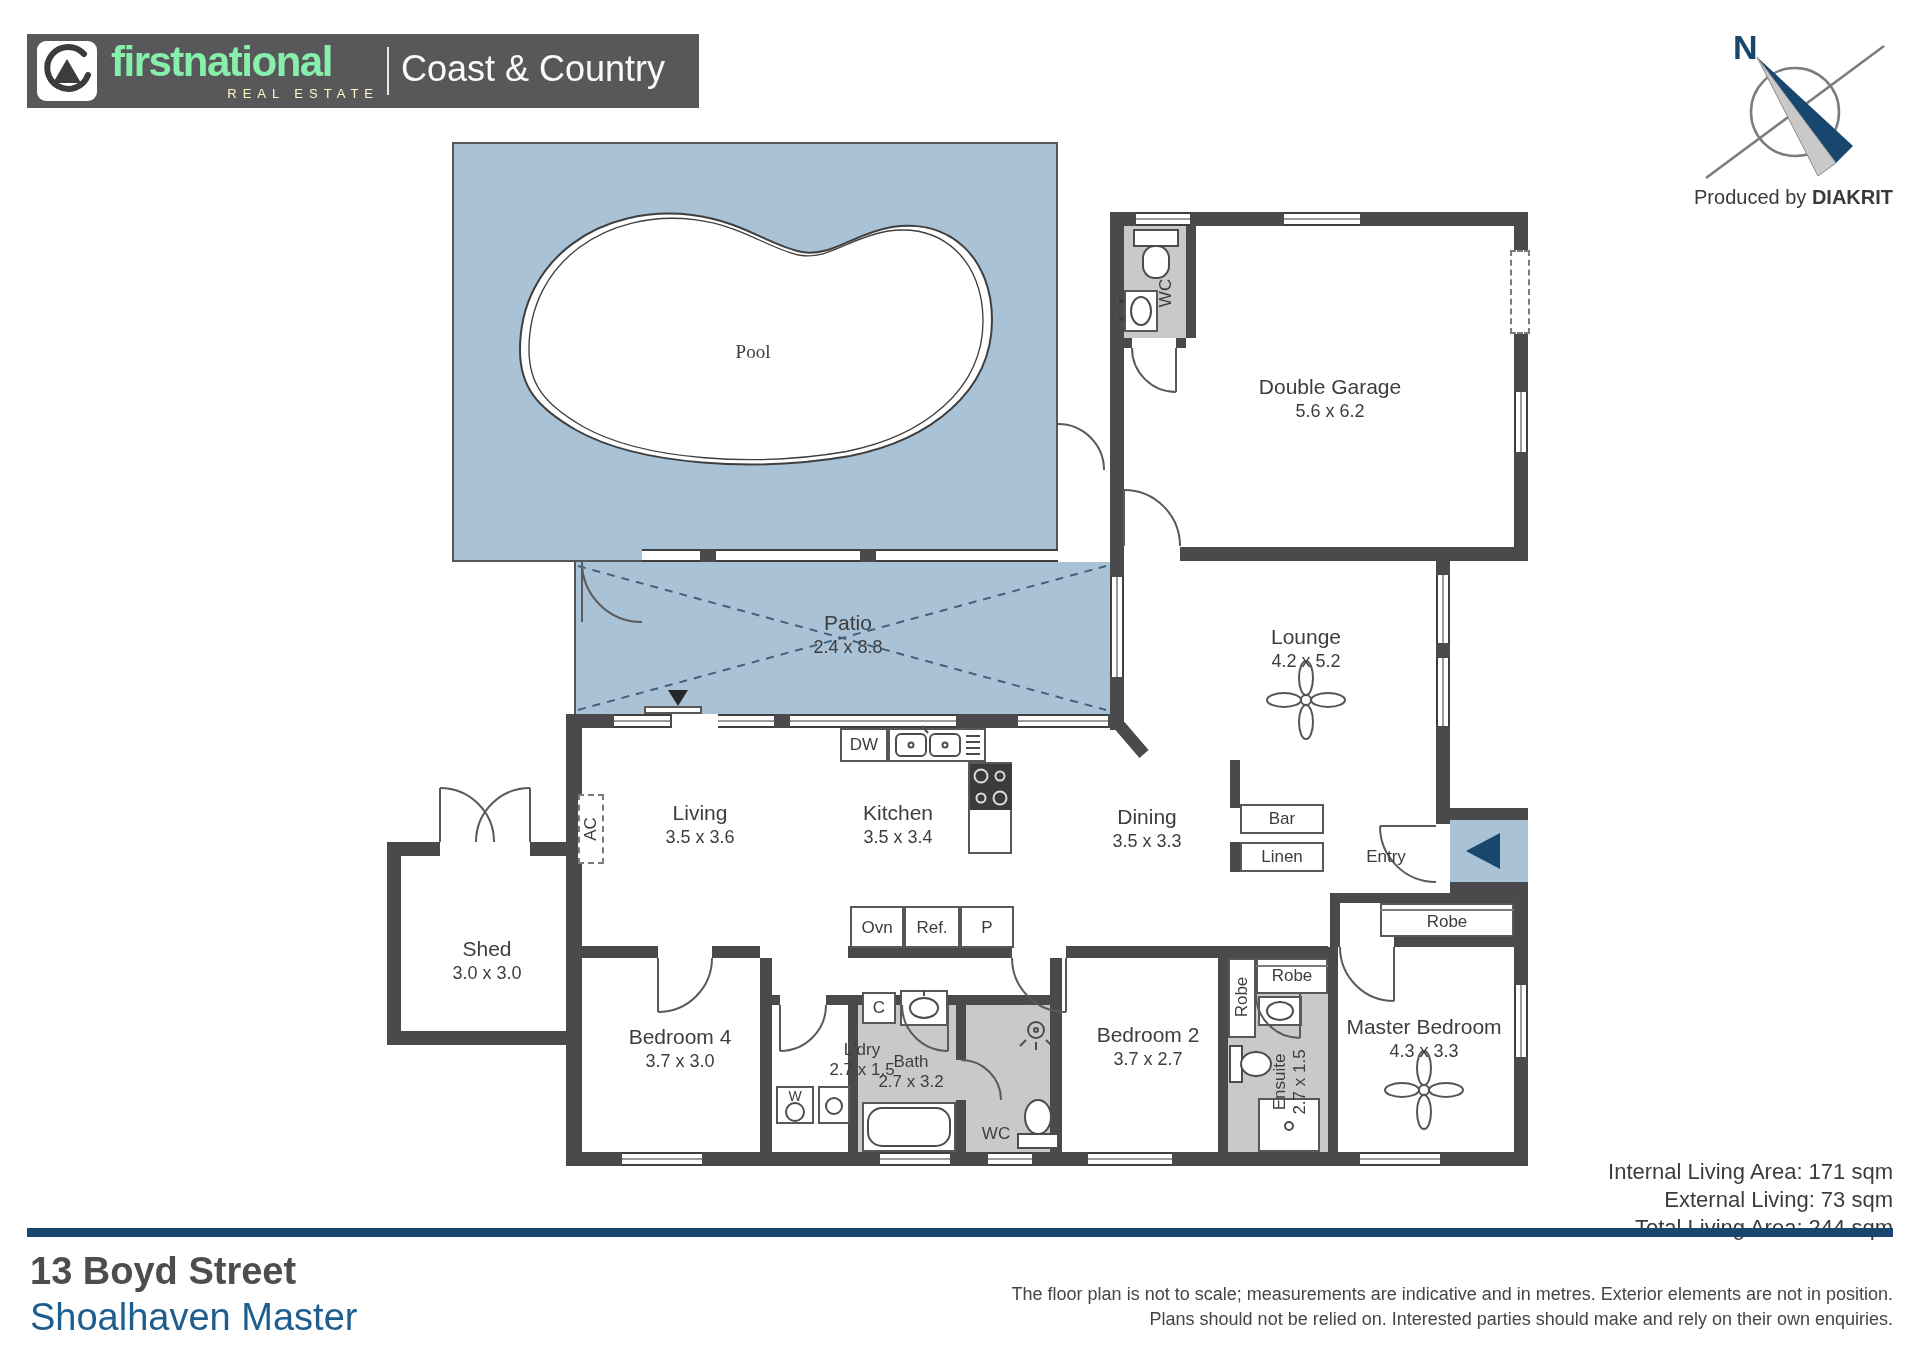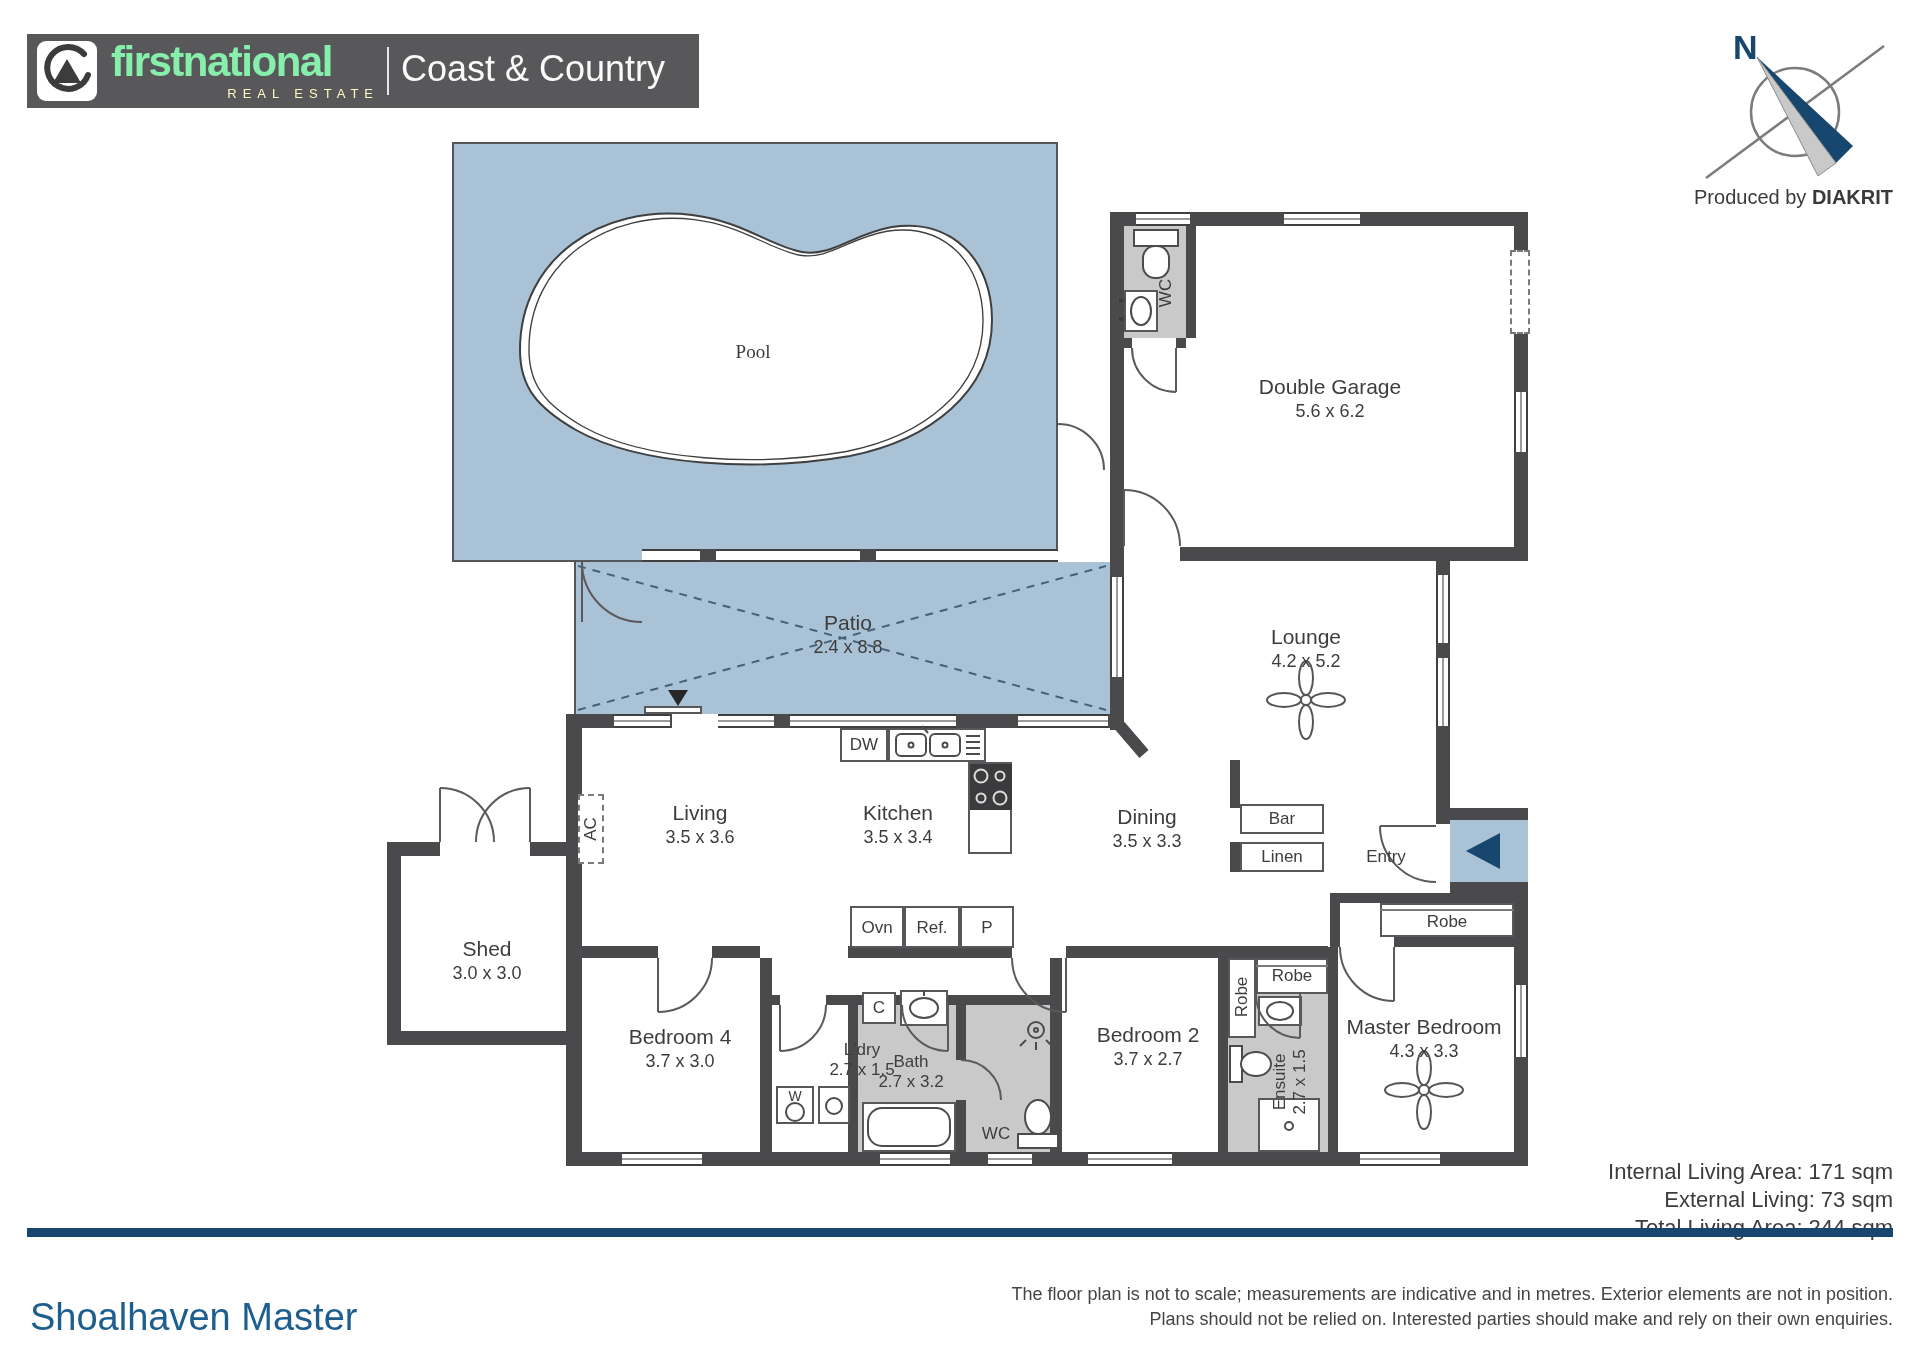--- a/index.html
+++ b/index.html
@@ -425,19 +425,20 @@
   <div class="lbl sm" style="left:795px;top:1096px;">
       <span class="l" style="font-size:14px;">W</span>
     </div>
 
   <div class="areas">
     <div>Internal Living Area: 171 sqm</div>
     <div>External Living: 73 sqm</div>
     <div>Total Living Area: 244 sqm</div>
   </div>
   <div class="rule"></div>
+  <div class="addr1">13 Boyd Street</div>
   <div class="addr2">Shoalhaven Master</div>
   <div class="discl">
     <div>The floor plan is not to scale; measurements are indicative and in metres. Exterior elements are not in position.</div>
     <div>Plans should not be relied on. Interested parties should make and rely on their own enquiries.</div>
   </div>
 
 </div>
 
 </body></html>

